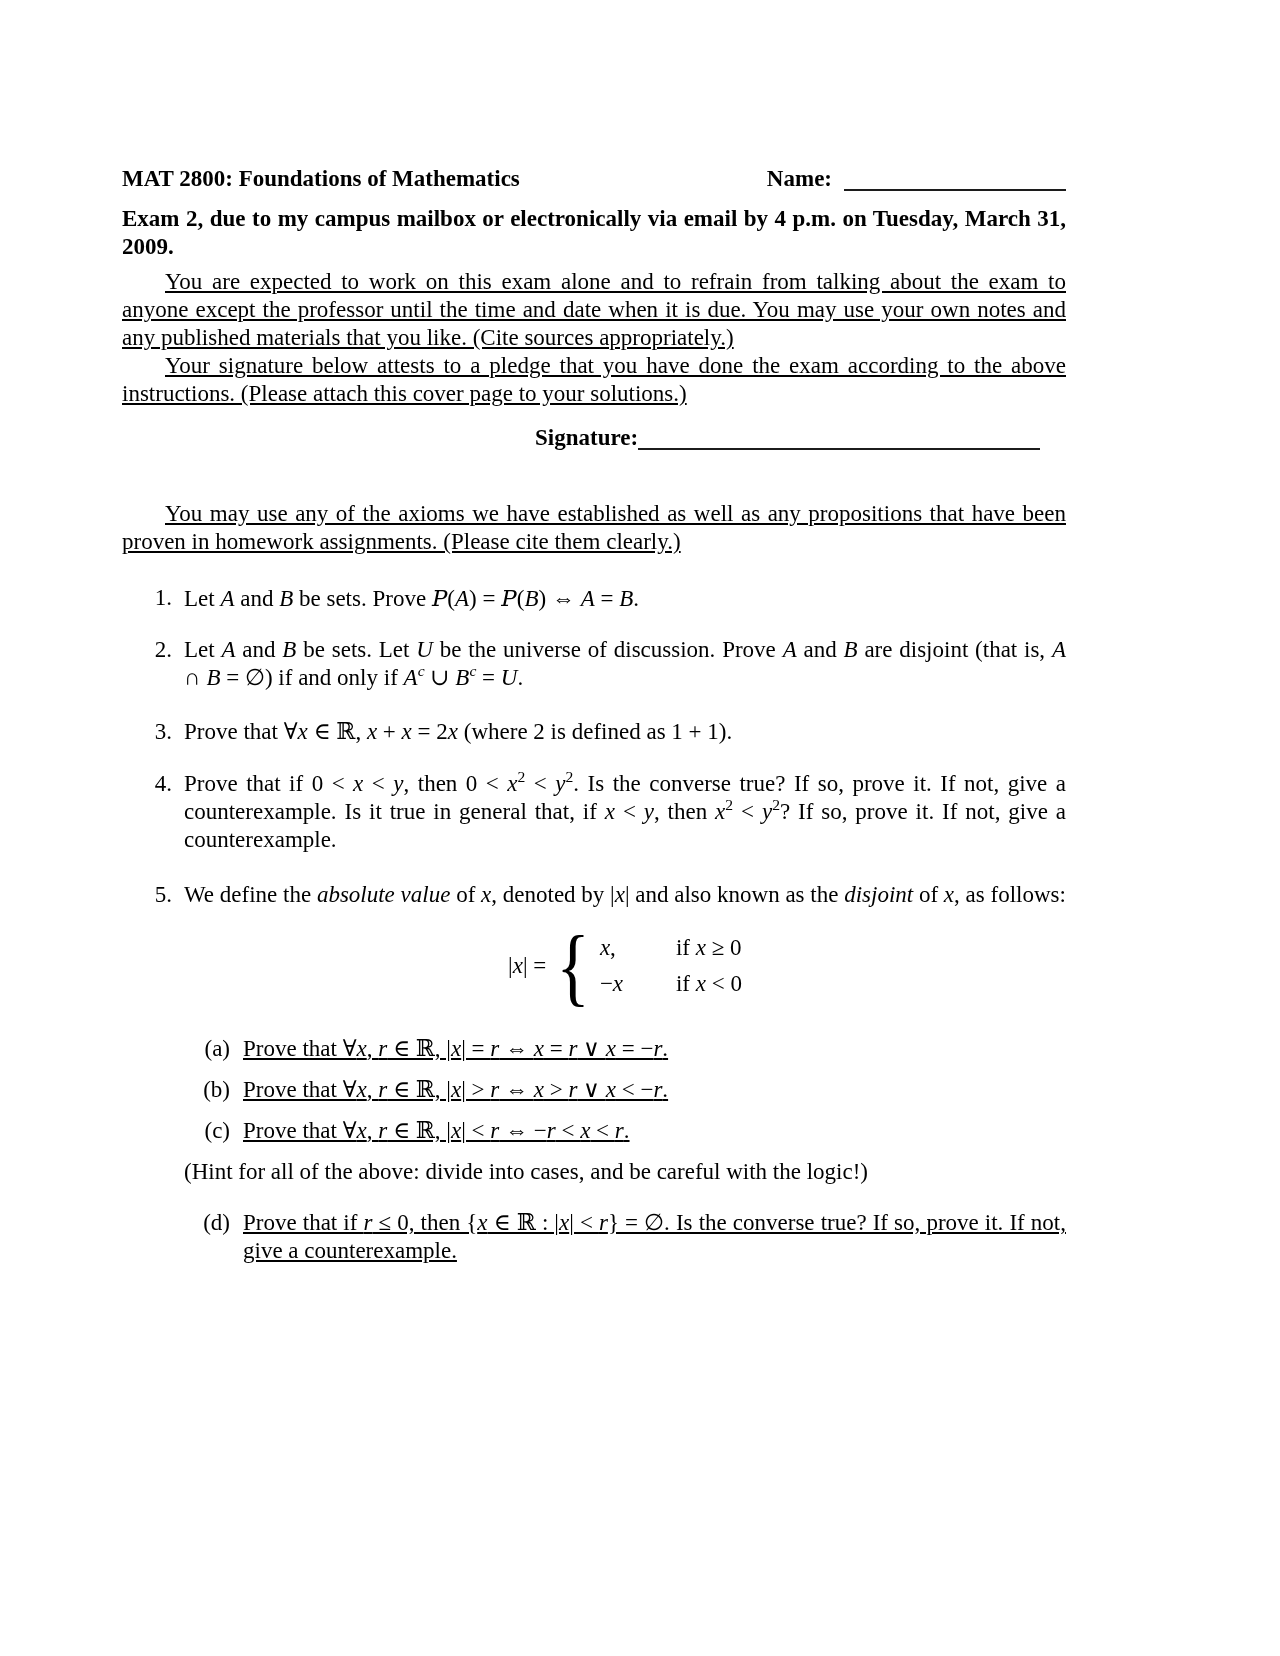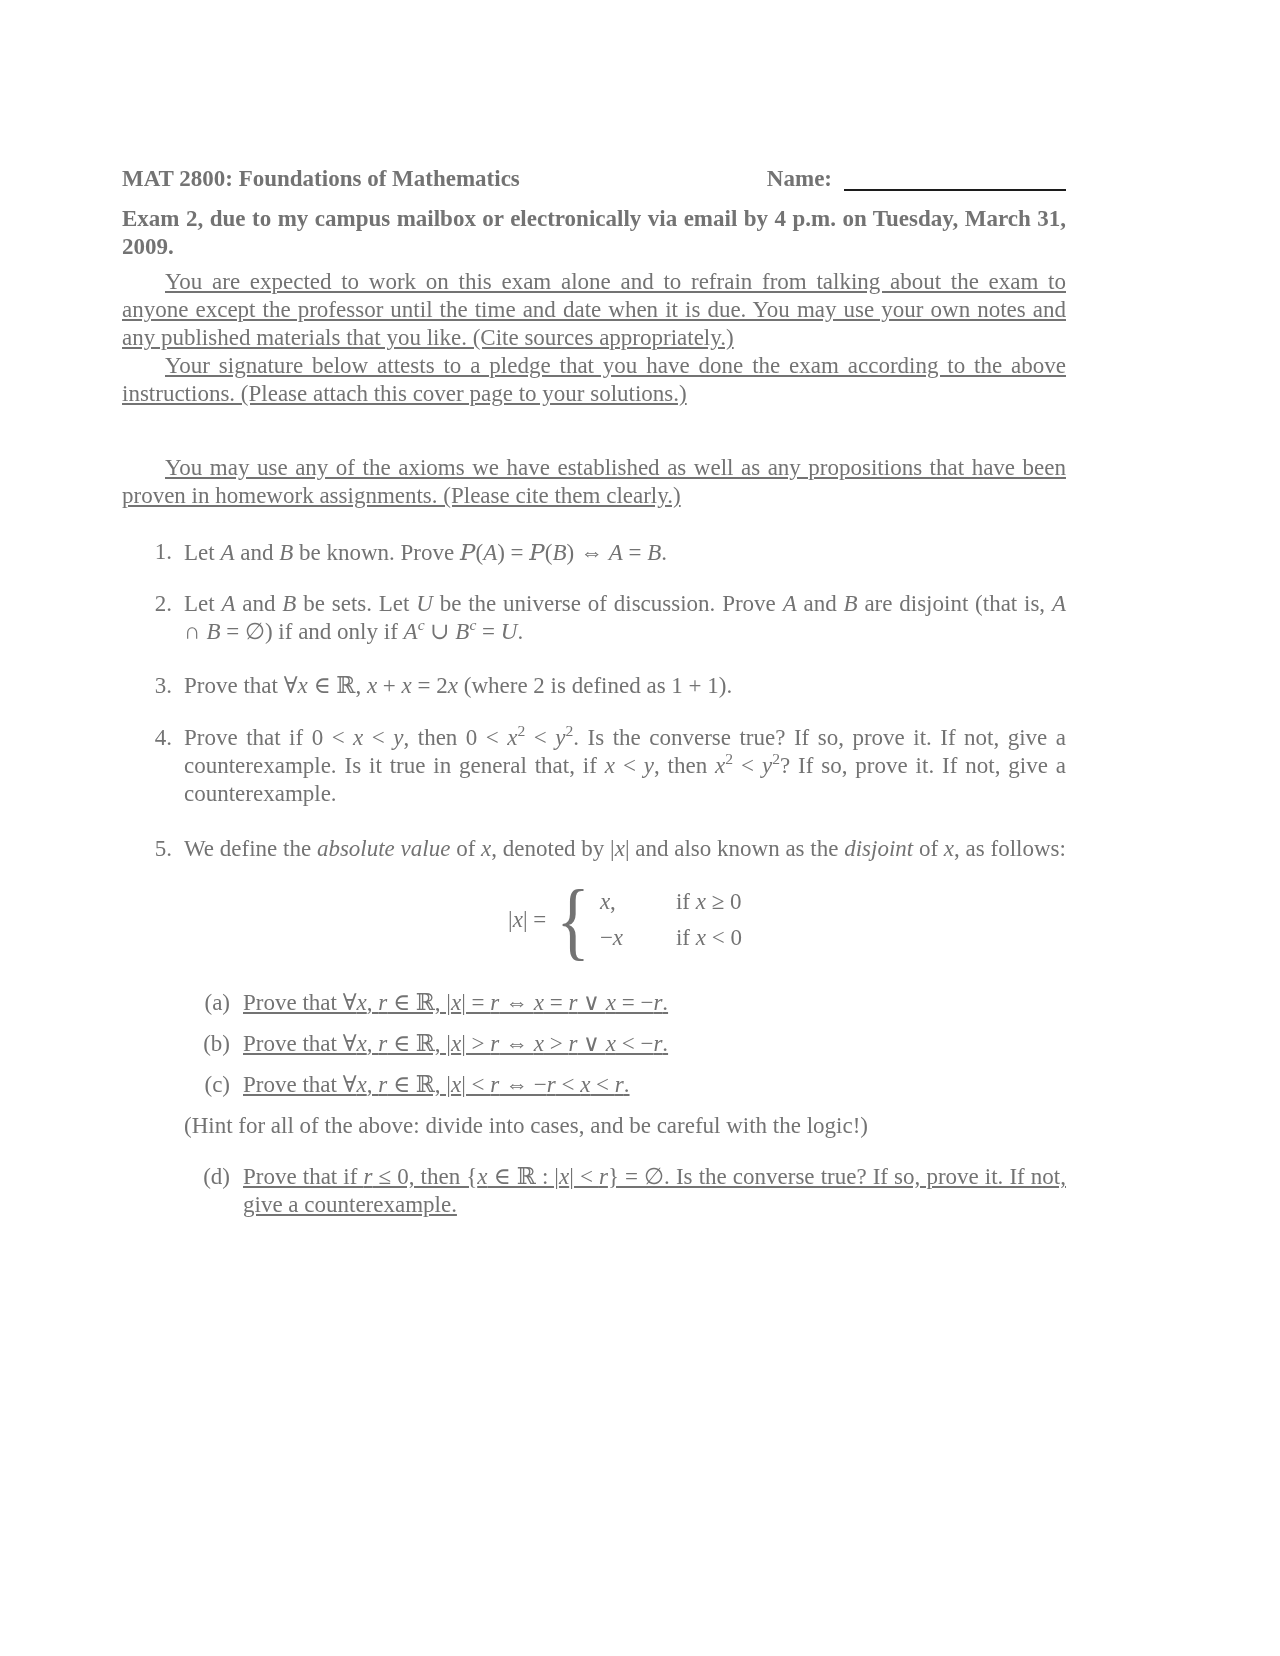--- a/index.html
+++ b/index.html
@@ -2,21 +2,21 @@
 <html><head>
 <meta charset="utf-8">
 <title>MAT 2800 Exam 2</title>
 <style>
   html,body{margin:0;padding:0;background:#ffffff;}
   .page{
     position:relative;
     width:1280px;height:1424px;
     background:#ffffff;
     font-family:"Liberation Serif","DejaVu Serif","DejaVu Sans",serif;
-    color:#737373;
+    color:#000000;
     font-size:23px;
     line-height:28px;
     overflow:hidden;
   }
   .content{
     position:absolute;
     left:122px;top:165px;
     width:944px;
   }
   p{margin:0;}
@@ -74,28 +74,31 @@
       <span>
         <span class="b">Name:</span><span class="blank name-blank"></span>
       </span>
     </div>
 
     <p class="b due">Exam 2, due to my campus mailbox or electronically via email by 4 p.m. on Tuesday, March 31, 2009.</p>
 
     <p class="body indent p1">You are expected to work on this exam alone and to refrain from talking about the exam to anyone except the professor until the time and date when it is due. You may use your own notes and any published materials that you like. (Cite sources appropriately.)</p>
     <p class="body indent">Your signature below attests to a pledge that you have done the exam according to the above instructions. (Please attach this cover page to your solutions.)</p>
 
+    <div class="signature-row">
+      <span class="b">Signature:</span><span class="blank signature-blank"></span>
+    </div>
 
     <p class="body indent axioms">You may use any of the axioms we have established as well as any propositions that have been proven in homework assignments. (Please cite them clearly.)</p>
 
     <div class="qlist">
 
       <div class="q q1">
         <span class="qnum">1.</span>
-        <span class="qtext"><span>Let </span><span class="mi">A</span><span> and </span><span class="mi">B</span><span> be known. Prove </span><span class="cal">P</span><span>(</span><span class="mi">A</span><span>) = </span><span class="cal">P</span><span>(</span><span class="mi">B</span><span>) ⇔ </span><span class="mi">A</span><span> = </span><span class="mi">B</span><span>.</span></span>
+        <span class="qtext"><span>Let </span><span class="mi">A</span><span> and </span><span class="mi">B</span><span> be sets. Prove </span><span class="cal">P</span><span>(</span><span class="mi">A</span><span>) = </span><span class="cal">P</span><span>(</span><span class="mi">B</span><span>) ⇔ </span><span class="mi">A</span><span> = </span><span class="mi">B</span><span>.</span></span>
       </div>
 
       <div class="q q2">
         <span class="qnum">2.</span>
         <span class="qtext"><span>Let </span><span class="mi">A</span><span> and </span><span class="mi">B</span><span> be sets. Let </span><span class="mi">U</span><span> be the universe of discussion. Prove </span><span class="mi">A</span><span> and </span><span class="mi">B</span><span> are disjoint (that is, </span><span class="mi">A</span><span> ∩ </span><span class="mi">B</span><span> = ∅) if and only if </span><span class="mi">A</span><sup class="mi">c</sup><span> ∪ </span><span class="mi">B</span><sup class="mi">c</sup><span> = </span><span class="mi">U</span><span>.</span></span>
       </div>
 
       <div class="q q3">
         <span class="qnum">3.</span>
         <span class="qtext"><span>Prove that ∀</span><span class="mi">x</span><span> ∈ ℝ, </span><span class="mi">x</span><span> + </span><span class="mi">x</span><span> = 2</span><span class="mi">x</span><span> (where 2 is defined as 1 + 1).</span></span>

